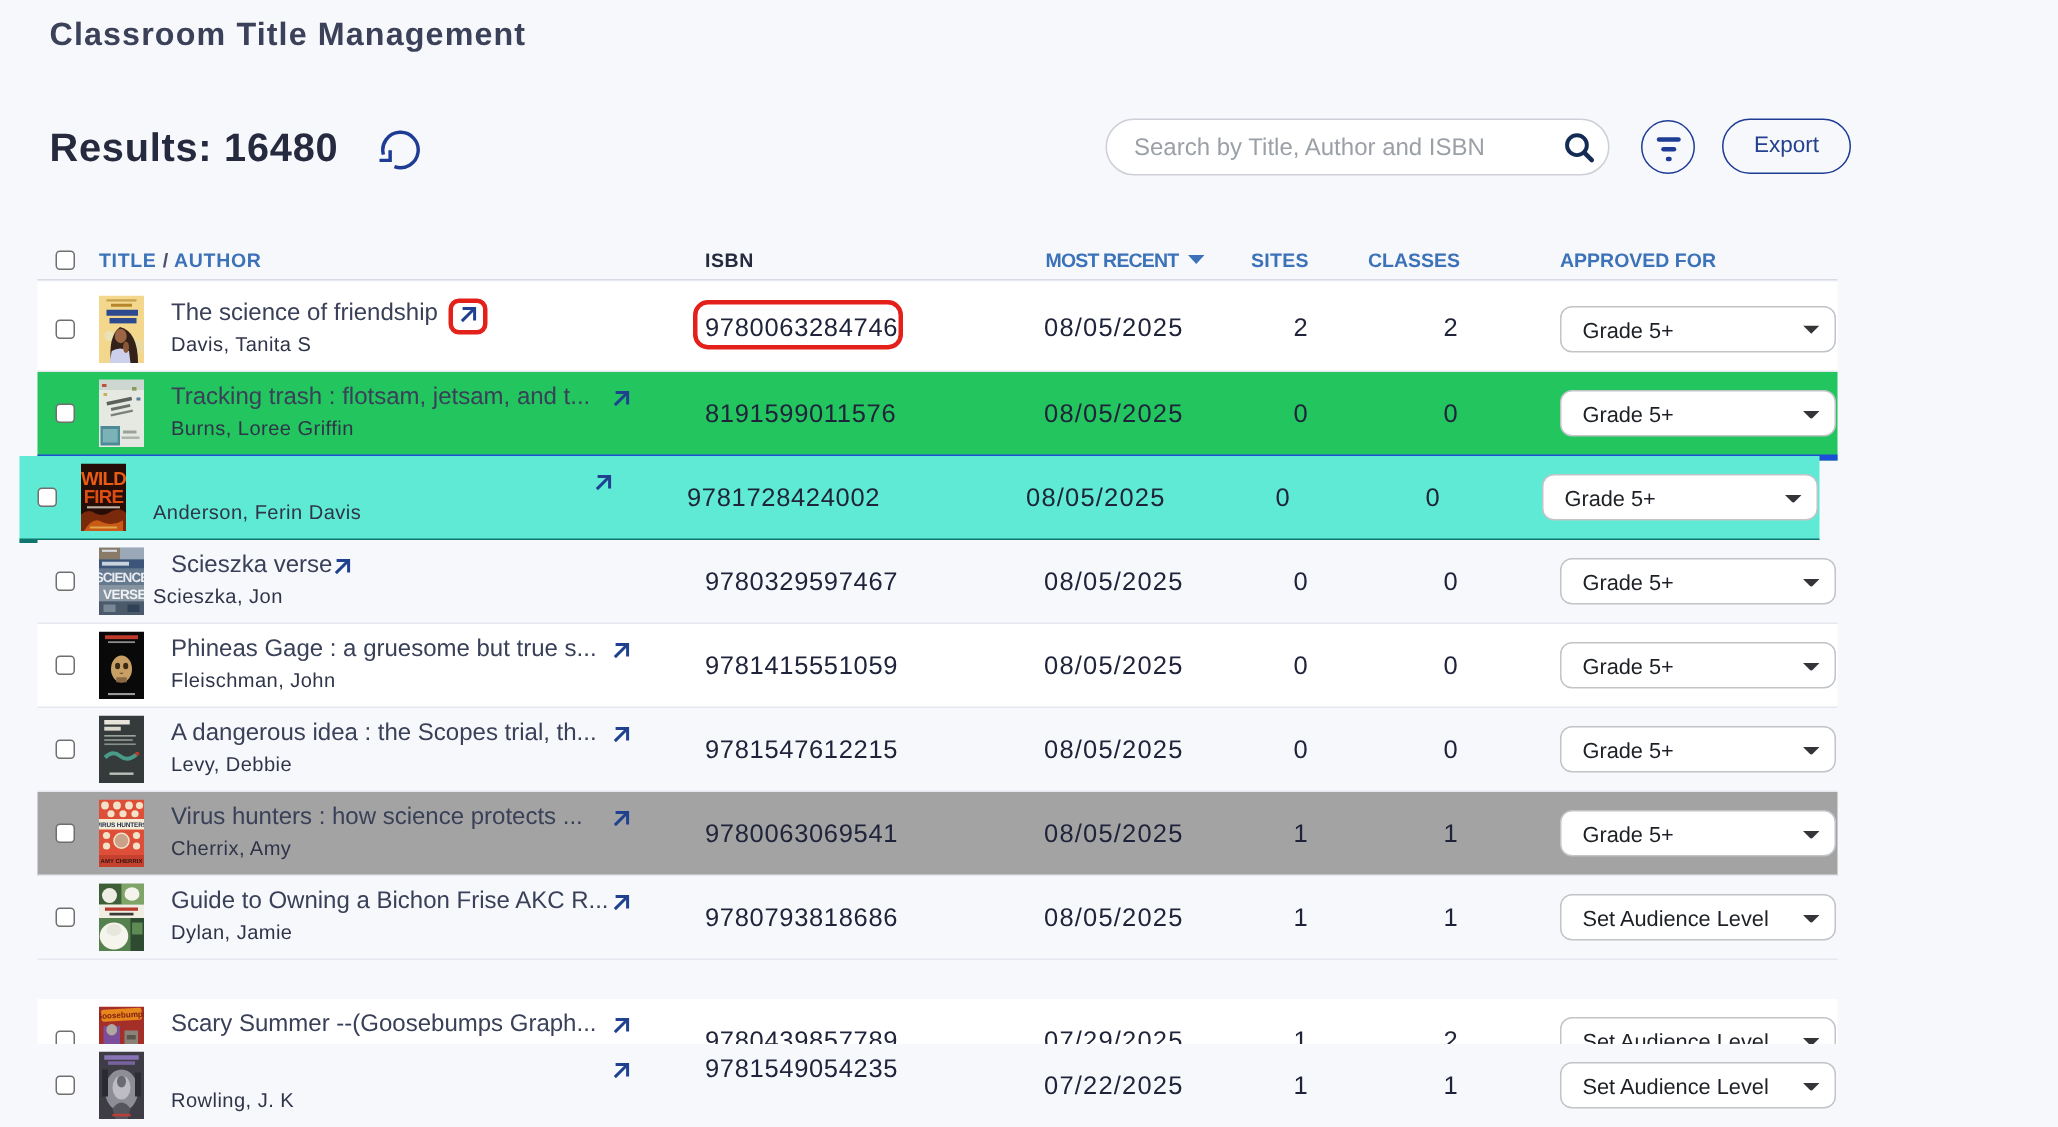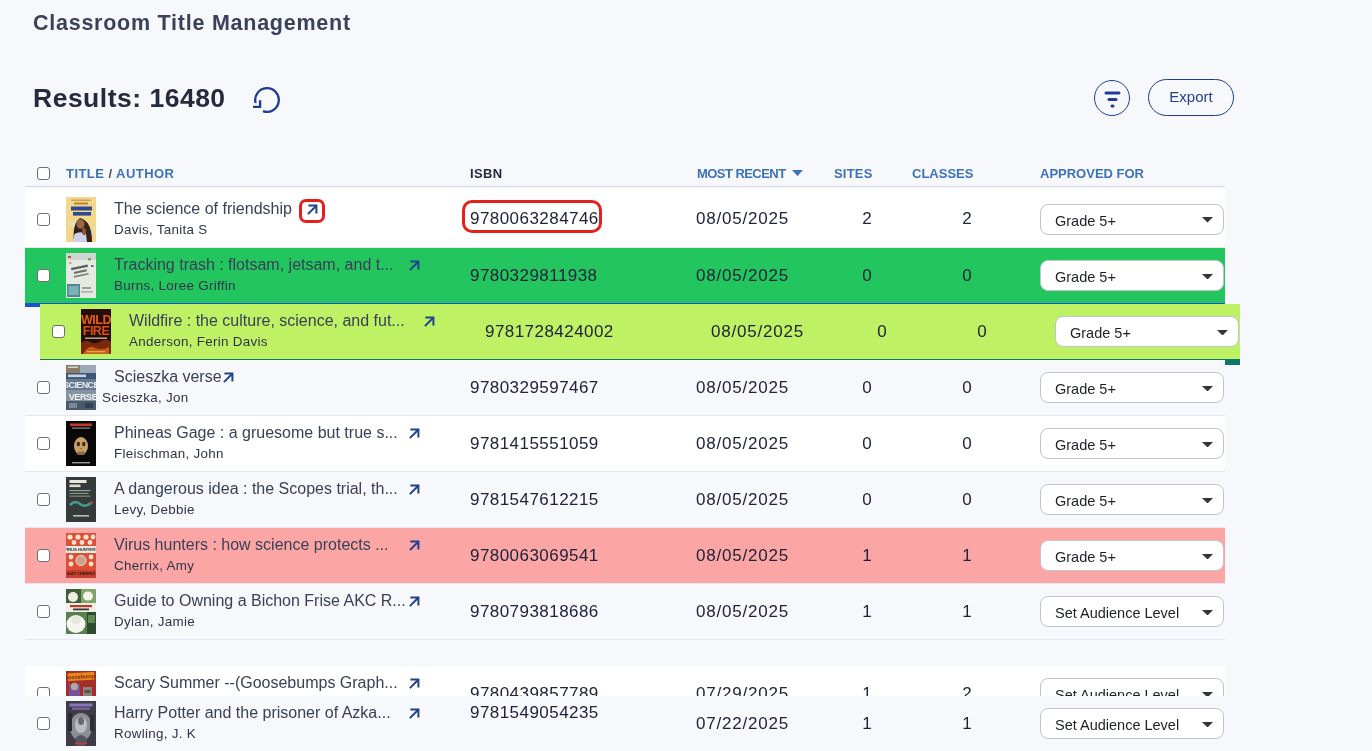--- a/index.html
+++ b/index.html
@@ -21,20 +21,27 @@
 .dd svg { position:absolute; right:10px; top:12.5px; }
 </style></head>
 <body>
 <div class="page">
 <div class="abs h1">Classroom Title Management</div>
 <div class="abs results">Results: 16480</div>
 <svg class="abs" style="left:252px;top:86px" width="28" height="28" viewBox="0 0 28 28">
  <path d="M3.6 17.05 A 11.8 11.8 0 1 1 10.96 25.09" fill="none" stroke="#1e3c94" stroke-width="2.3"></path>
  <path d="M8.1 14.2 L8.1 20.9 L1.0 20.9" fill="none" stroke="#1e3c94" stroke-width="2.3"></path>
 </svg>
+<div class="abs search">
+      <span>Search by Title, Author and ISBN</span>
+ <svg class="abs" style="right:8px;top:8px" width="22" height="22" viewBox="0 0 22 22">
+        <circle cx="9.3" cy="8.8" r="6.6" fill="none" stroke="#142c55" stroke-width="2.6"></circle>
+        <path d="M14.2 13.7 L19.2 18.7" stroke="#142c55" stroke-width="3" stroke-linecap="round"></path>
+      </svg>
+</div>
 <div class="abs fbtn">
  <svg class="abs" style="left:9px;top:9.5px" width="17" height="18" viewBox="0 0 17 18">
         <g fill="#1e3c94">
           <rect x="0.5" y="0.5" width="16" height="3" rx="1.5"></rect>
           <rect x="3.5" y="7" width="10" height="3" rx="1.5"></rect>
           <rect x="6.5" y="13.5" width="4" height="3" rx="1.5"></rect>
         </g>
       </svg>
 </div>
 <div class="abs ebtn">Export</div>
@@ -105,43 +112,42 @@
         <rect x="15" y="38" width="12" height="1.6" fill="#aab2aa"></rect>
       </svg>
       <div class="abs ttl" style="left:89px;top:7.0px">Tracking trash : flotsam, jetsam, and t...</div>
       <div class="abs aut" style="left:89px;top:29.0px">Burns, Loree Griffin</div>
       <svg class="abs" style="left:382px;top:11.0px" width="14" height="14" viewBox="0 0 14 14">
         <g stroke="#20418f" stroke-width="2" fill="none">
           <path d="M3.4 2.6h8v8"></path>
           <path d="M2.9 11.1L11 3"></path>
         </g>
       </svg>
-      <div class="abs num" style="left:445px;top:17.5px;letter-spacing:0.45px">9780329811938</div>
+      <div class="abs num" style="left:445px;top:17.5px;letter-spacing:0.45px">8191599011576</div>
       <div class="abs num" style="left:671px;top:17.5px;letter-spacing:0.8px">08/05/2025</div>
       <div class="abs num ctr" style="left:820px;top:17.5px;width:44px">0</div>
       <div class="abs num ctr" style="left:920px;top:17.5px;width:44px">0</div>
       <div class="dd" style="left:1015px;top:12.0px">
         <span>Grade 5+</span>
         <svg width="11" height="5.5" viewBox="0 0 11 5.5">
           <path d="M0 0h11L5.5 5.5z" fill="#333539"></path>
         </svg>
       </div>
     </div>
-<div class="abs" style="left:40px;top:304px;width:1200px;height:55px;background:#bef264;border-bottom:6px solid #0f766e;box-sizing:content-box;">
+<div class="abs" style="left:13px;top:304px;width:1200px;height:55px;background:#5eead4;border-bottom:3px solid #0f766e;box-sizing:content-box;">
       <div class="cb" style="left:12px;top:21.0px"></div>
       <svg class="abs" style="left:41px;top:5.0px" width="30" height="45">
         <rect width="30" height="45" fill="#260d07"></rect>
         <text x="15" y="14.5" font-family="Liberation Sans" font-size="12.5" font-weight="bold" fill="#e85c14" text-anchor="middle" letter-spacing="-0.5">WILD</text>
         <text x="15" y="26" font-family="Liberation Sans" font-size="12.5" font-weight="bold" fill="#dd4e10" text-anchor="middle" letter-spacing="-0.5">FIRE</text>
         <path d="M0 45 L0 34 Q5 30 9 33 Q15 36 20 32 Q26 29 30 33 L30 45 Z" fill="#7a2a0a"></path>
         <path d="M2 45 Q8 35 14 39 Q21 42 28 38 L28 45 Z" fill="#c85c16"></path>
         <rect x="4" y="28.5" width="22" height="1.4" fill="#d8cfc0" opacity=".85"></rect>
         <rect x="6" y="42" width="18" height="1.3" fill="#e0a84a"></rect>
       </svg>
-      <div class="abs ttl" style="left:89px;top:7.0px">Wildfire : the culture, science, and fut...</div>
       <div class="abs aut" style="left:89px;top:29.0px">Anderson, Ferin Davis</div>
       <svg class="abs" style="left:382px;top:11.0px" width="14" height="14" viewBox="0 0 14 14">
         <g stroke="#20418f" stroke-width="2" fill="none">
           <path d="M3.4 2.6h8v8"></path>
           <path d="M2.9 11.1L11 3"></path>
         </g>
       </svg>
       <div class="abs num" style="left:445px;top:17.5px;letter-spacing:0.45px">9781728424002</div>
       <div class="abs num" style="left:671px;top:17.5px;letter-spacing:0.8px">08/05/2025</div>
       <div class="abs num ctr" style="left:820px;top:17.5px;width:44px">0</div>
@@ -246,21 +252,21 @@
       <div class="abs num" style="left:671px;top:17.5px;letter-spacing:0.8px">08/05/2025</div>
       <div class="abs num ctr" style="left:820px;top:17.5px;width:44px">0</div>
       <div class="abs num ctr" style="left:920px;top:17.5px;width:44px">0</div>
       <div class="dd" style="left:1015px;top:12.0px">
         <span>Grade 5+</span>
         <svg width="11" height="5.5" viewBox="0 0 11 5.5">
           <path d="M0 0h11L5.5 5.5z" fill="#333539"></path>
         </svg>
       </div>
     </div>
-<div class="abs" style="left:25px;top:528px;width:1200px;height:55px;background:#fca5a5;border-bottom:1px solid #e4e7ee;box-sizing:content-box;">
+<div class="abs" style="left:25px;top:528px;width:1200px;height:55px;background:#a3a3a3;border-bottom:1px solid #e4e7ee;box-sizing:content-box;">
       <div class="cb" style="left:12px;top:21.0px"></div>
       <svg class="abs" style="left:41px;top:5.0px" width="30" height="45">
         <rect width="30" height="45" fill="#dd4f38"></rect>
         <g fill="#f2e3c8">
           <circle cx="4" cy="4" r="2.6"></circle>
           <circle cx="12" cy="4" r="2.6"></circle>
           <circle cx="20" cy="4" r="2.6"></circle>
           <circle cx="27" cy="4" r="2.4"></circle>
           <circle cx="8" cy="9.5" r="2.4"></circle>
           <circle cx="16" cy="9.5" r="2.4"></circle>
@@ -373,21 +379,20 @@
         <rect x="3.5" y="2.5" width="23" height="3" fill="#8a74b8"></rect>
         <rect x="6" y="6.5" width="18" height="2.4" fill="#77629e"></rect>
         <ellipse cx="15" cy="26" rx="11" ry="14" fill="#8d8d96"></ellipse>
         <ellipse cx="15" cy="24" rx="6" ry="8" fill="#bcbcc2"></ellipse>
         <path d="M9 38 Q15 30 21 38 L19 45 L11 45 Z" fill="#55555e"></path>
         <ellipse cx="15" cy="20" rx="3" ry="4" fill="#6a6a74"></ellipse>
         <rect x="2" y="12" width="4" height="18" fill="#2a2a31"></rect>
         <rect x="24" y="14" width="4" height="16" fill="#2d2d34"></rect>
         <rect x="9" y="41.5" width="12" height="1.8" fill="#b84038"></rect>
       </svg>
-      <div class="abs ttl" style="left:89px;top:7.0px">Harry Potter and the prisoner of Azka...</div>
       <div class="abs aut" style="left:89px;top:29.0px">Rowling, J. K</div>
       <svg class="abs" style="left:382px;top:11.0px" width="14" height="14" viewBox="0 0 14 14">
         <g stroke="#20418f" stroke-width="2" fill="none">
           <path d="M3.4 2.6h8v8"></path>
           <path d="M2.9 11.1L11 3"></path>
         </g>
       </svg>
       <div class="abs num" style="left:445px;top:7px;letter-spacing:0.45px">9781549054235</div>
       <div class="abs num" style="left:671px;top:17.5px;letter-spacing:0.8px">07/22/2025</div>
       <div class="abs num ctr" style="left:820px;top:17.5px;width:44px">1</div>

